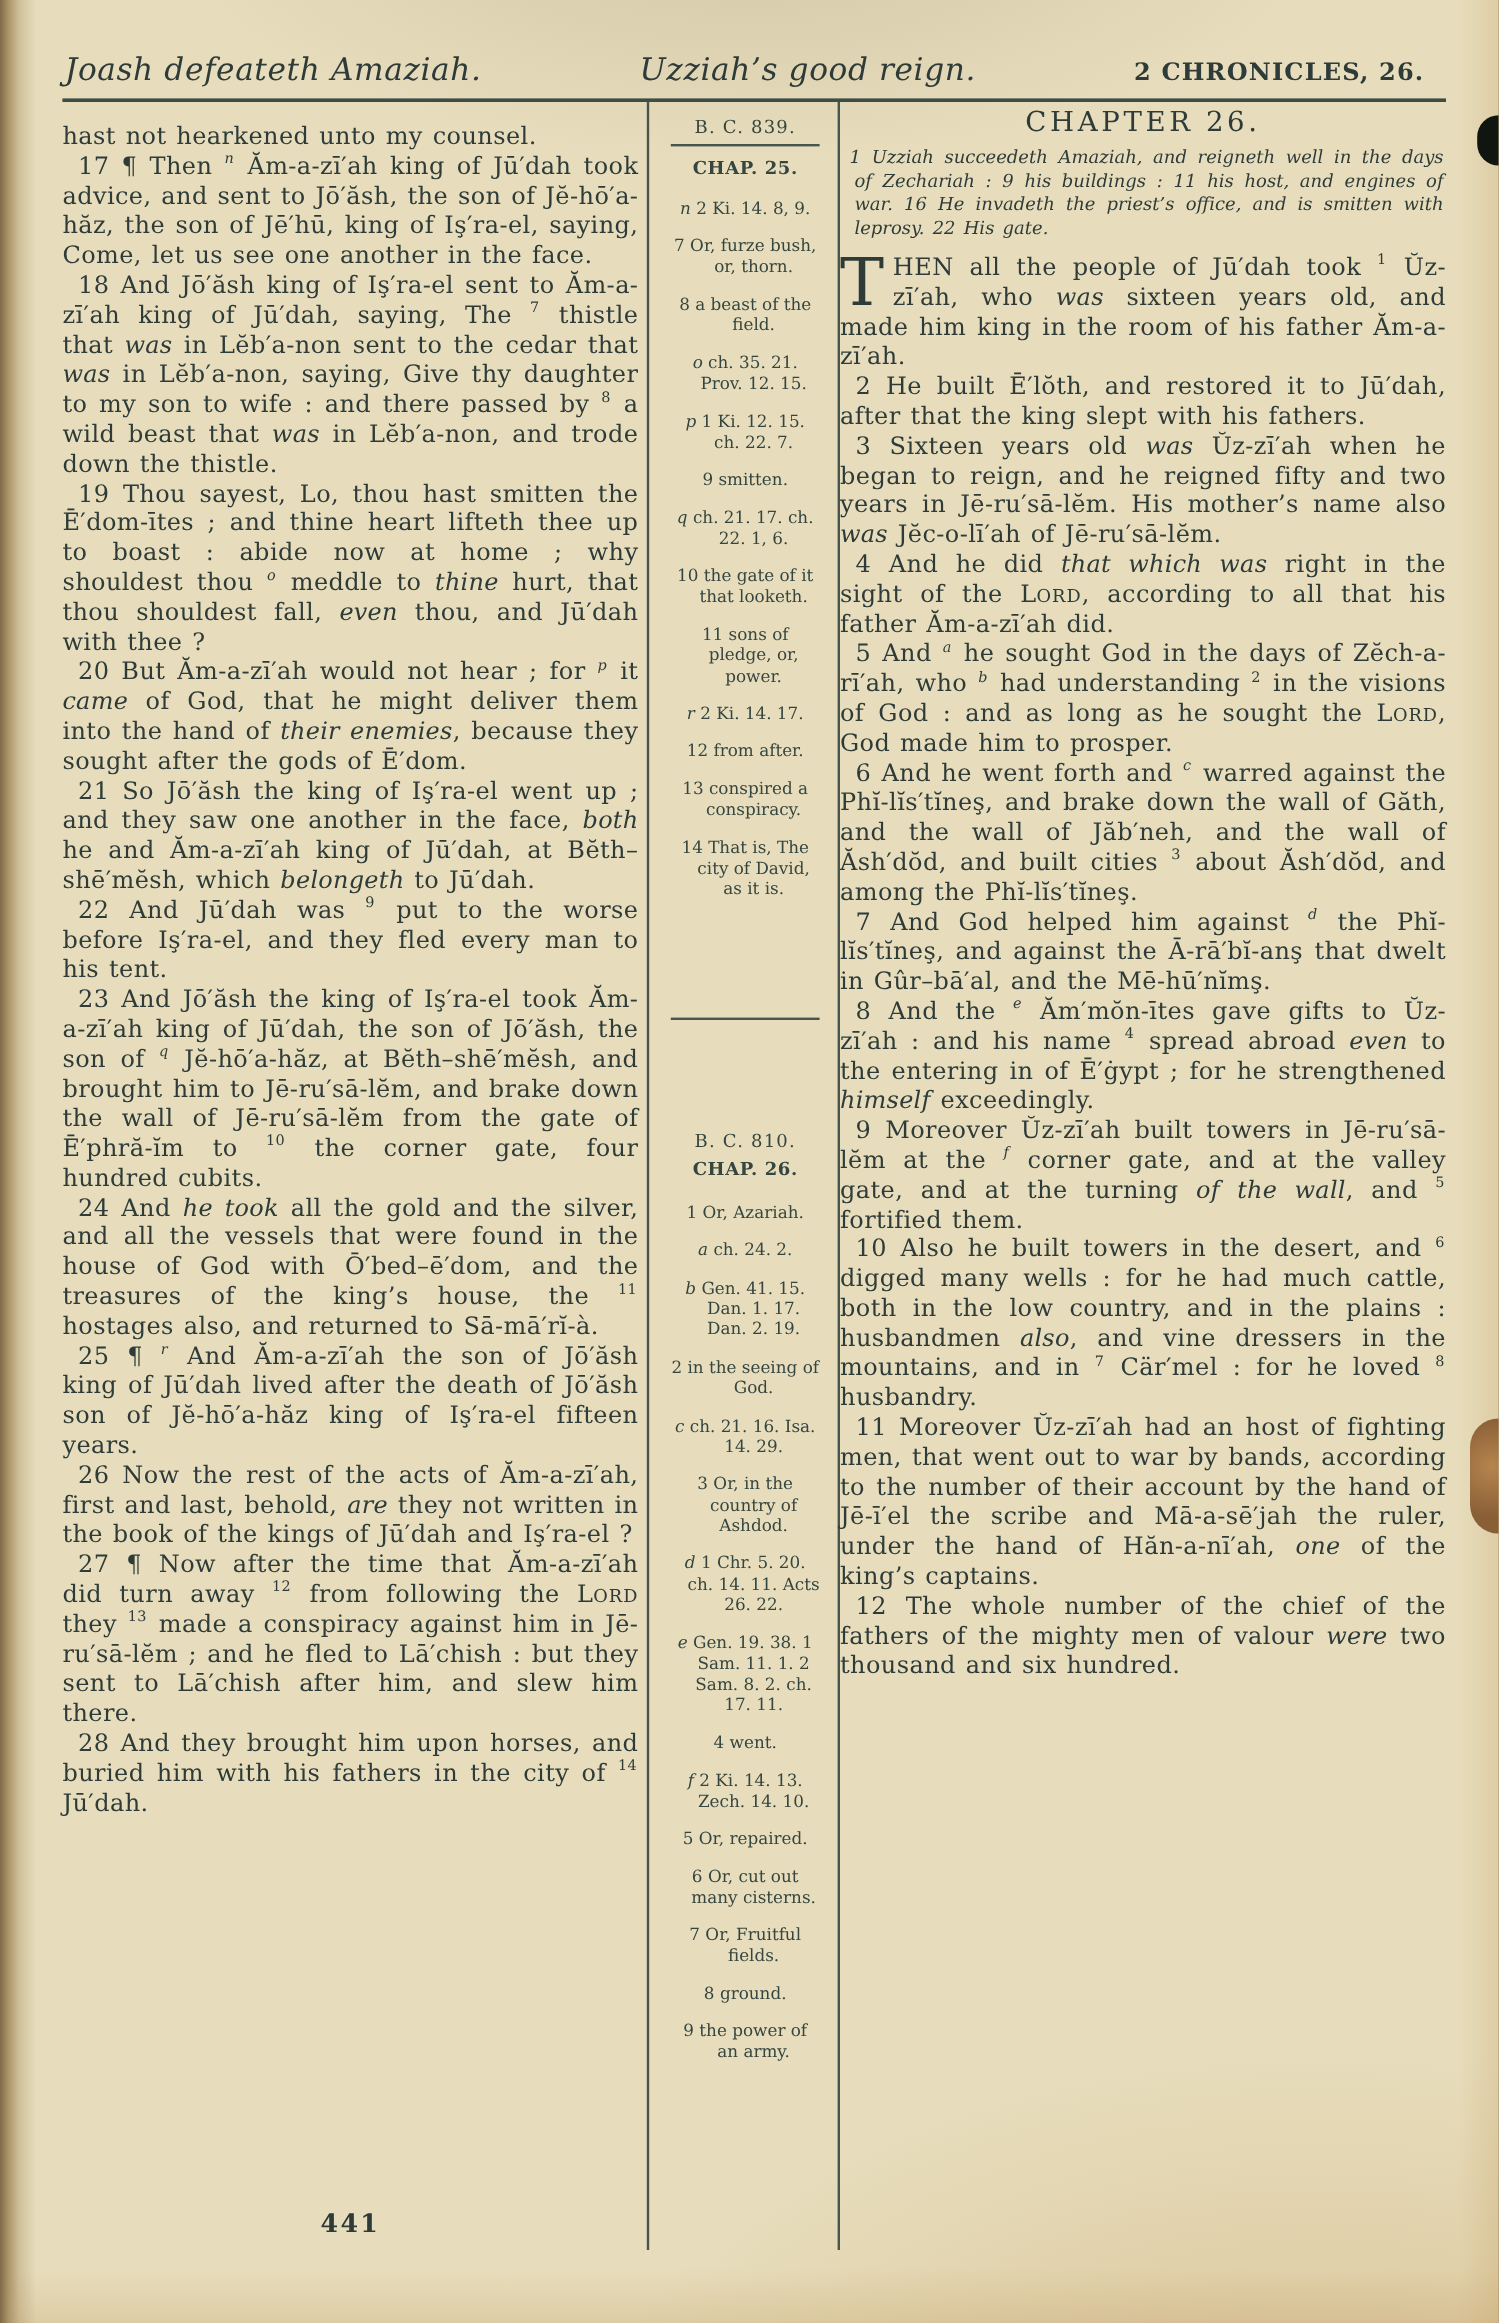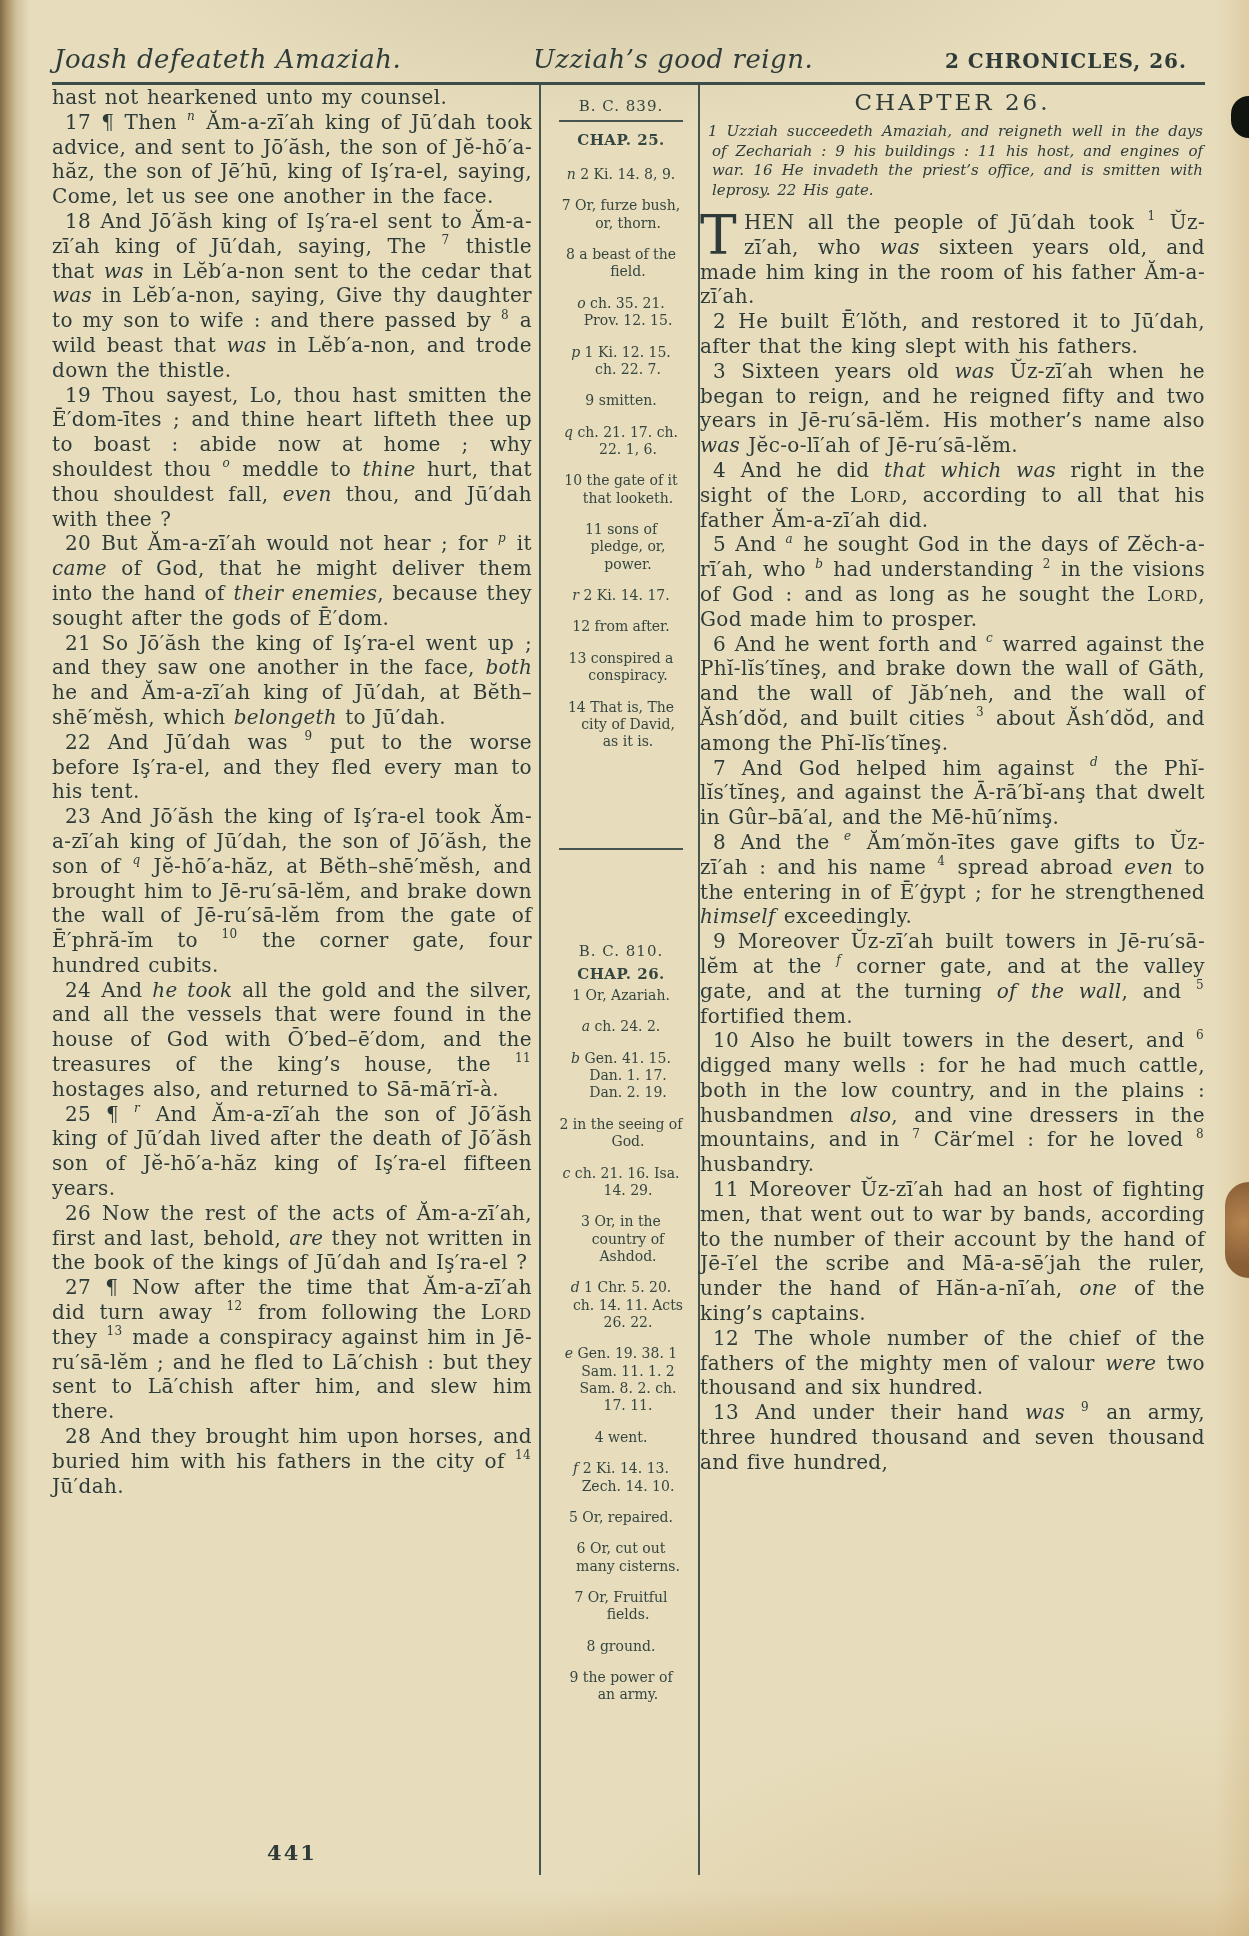--- a/index.html
+++ b/index.html
@@ -16,40 +16,40 @@
     color:#2e3b38;
   }
   
   .header{display:flex;justify-content:space-between;align-items:baseline;
     padding:44px 62px 8px 54px;}
   .h-ital{font-style:italic;font-size:26px;letter-spacing:.5px;}
   .h-book{font-size:20px;font-weight:bold;letter-spacing:1px;}
   .head-rule{height:3px;background:#3c4c47;margin:0 44px 0 52px;}
   
   .cols{display:flex;align-items:stretch;padding:0 44px 0 52px;height:1790px;overflow:hidden;}
-  .col-left{width:480px;padding-top:0;}
+  .col-left{width:480px;padding-top:16px;}
   .vr{width:2px;background:#47574f;margin-left:7px;}
   .col-mid{width:150px;box-sizing:border-box;padding:4px 8px 0 18px;font-size:14px;color:#35453f;}
   .col-right{flex:1;padding:2px 0 0 0;}
   
   .verse{margin:0;text-align:justify;font-size:20px;line-height:1.24;
     letter-spacing:.35px;word-spacing:1.5px;text-indent:13px;}
   .col-left .verse:first-of-type{text-indent:0;}
   .verse i{letter-spacing:.2px;}
   sup{font-size:12px;line-height:0;position:relative;top:-1px;vertical-align:super;margin-right:1px;}
   .sc{font-size:.74em;letter-spacing:.8px;}
   
   .bc{text-align:center;font-size:15px;letter-spacing:1px;margin:8px 0 5px;}
   .mrule{height:2px;background:#46564f;margin:0 0 9px;}
   .chap{text-align:center;font-size:15px;font-weight:bold;letter-spacing:.5px;margin:2px 0 17px;}
   .notes1{height:676px;overflow:hidden;}
   .note{padding-left:14px;text-indent:-14px;line-height:1.24;margin-bottom:14px;text-align:center;}
   .mid-sep{margin:6px 0 0;}
   .bc2{margin-top:92px;}
-  .chap2{margin-bottom:4px;}
+  .chap2{margin-bottom:20px;}
   
   .chapter-head{margin:2px 0 7px;text-align:center;font-size:23px;font-weight:normal;
     letter-spacing:3px;}
   .summary{font-style:italic;font-size:15px;line-height:1.3;text-align:justify;
     margin:0 2px 10px 0;padding-left:12px;text-indent:-4px;word-spacing:2px;}
   .v1{text-indent:0;}
   .dropcap{float:left;font-size:55px;line-height:.82;padding:3px 7px 0 0;}
   
   .pageno{position:absolute;left:52px;width:480px;top:1840px;text-align:center;
     font-size:21px;font-weight:bold;letter-spacing:2px;}
@@ -147,21 +147,20 @@
           <p class="verse">3 Sixteen years old <i>was</i> Ŭz-zī′ah when he began to reign, and he reigned fifty and two years in Jē-ru′sā-lĕm. His mother’s name also <i>was</i> Jĕc-o-lī′ah of Jē-ru′sā-lĕm.</p>
           <p class="verse">4 And he did <i>that which was</i> right in the sight of the L<span class="sc">ORD</span>, according to all that his father Ăm-a-zī′ah did.</p>
           <p class="verse">5 And <sup><i>a</i></sup> he sought God in the days of Zĕch-a-rī′ah, who <sup><i>b</i></sup> had understanding <sup>2</sup> in the visions of God&nbsp;: and as long as he sought the L<span class="sc">ORD</span>, God made him to prosper.</p>
           <p class="verse">6 And he went forth and <sup><i>c</i></sup> warred against the Phĭ-lĭs′tĭneş, and brake down the wall of Găth, and the wall of Jăb′neh, and the wall of Ăsh′dŏd, and built cities <sup>3</sup> about Ăsh′dŏd, and among the Phĭ-lĭs′tĭneş.</p>
           <p class="verse">7 And God helped him against <sup><i>d</i></sup> the Phĭ-lĭs′tĭneş, and against the Ā-rā′bĭ-anş that dwelt in Gûr–bā′al, and the Mē-hū′nĭmş.</p>
           <p class="verse">8 And the <sup><i>e</i></sup> Ăm′mŏn-ītes gave gifts to Ŭz-zī′ah&nbsp;: and his name <sup>4</sup> spread abroad <i>even</i> to the entering in of Ē′ġypt&nbsp;; for he strengthened <i>himself</i> exceedingly.</p>
           <p class="verse">9 Moreover Ŭz-zī′ah built towers in Jē-ru′sā-lĕm at the <sup><i>f</i></sup> corner gate, and at the valley gate, and at the turning <i>of the wall</i>, and <sup>5</sup> fortified them.</p>
           <p class="verse">10 Also he built towers in the desert, and <sup>6</sup> digged many wells&nbsp;: for he had much cattle, both in the low country, and in the plains&nbsp;: husbandmen <i>also</i>, and vine dressers in the mountains, and in <sup>7</sup> Cär′mel&nbsp;: for he loved <sup>8</sup> husbandry.</p>
           <p class="verse">11 Moreover Ŭz-zī′ah had an host of fighting men, that went out to war by bands, according to the number of their account by the hand of Jē-ī′el the scribe and Mā-a-sē′jah the ruler, under the hand of Hăn-a-nī′ah, <i>one</i> of the king’s captains.</p>
           <p class="verse">12 The whole number of the chief of the fathers of the mighty men of valour <i>were</i> two thousand and six hundred.</p>
-          <p class="verse">13 And under their hand <i>was</i> <sup>9</sup> an army, three hundred thousand and seven thousand and five hundred,</p>
         </div>
     </div>
 
   </div>
 
   <div class="pageno">441</div>
   <div class="edge-mark-top"></div>
   <div class="edge-thumb"></div>
 
 </div>

